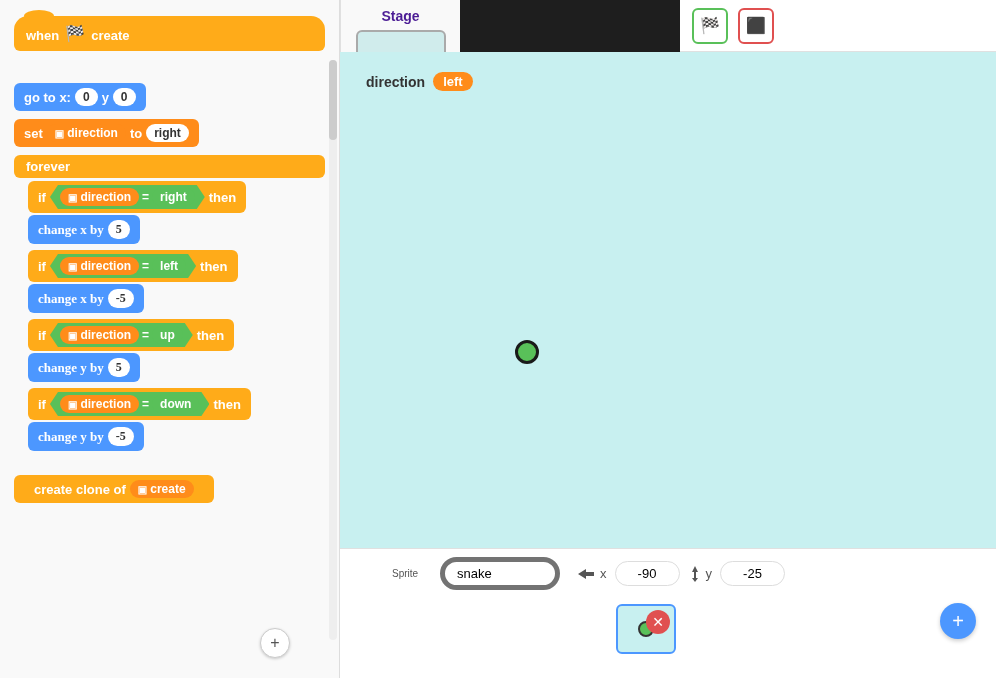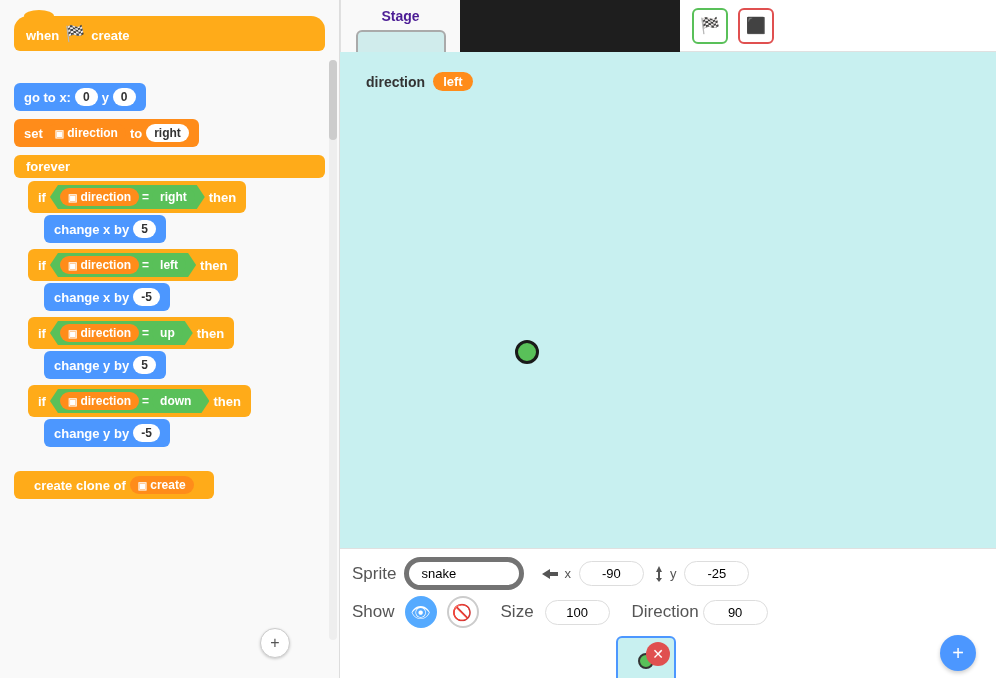--- a/index.html
+++ b/index.html
@@ -58,23 +58,24 @@
     }
 
     .sprite-row {
       display: flex;
       align-items: center;
       gap: 8px;
       margin-bottom: 6px;
     }
 
     .sprite-label {
-      font-size: 17px;
+      font-size: 10px;
       color: #555;
       min-width: 40px;
+      margin-left: 40px;
     }
 
     .sprite-name-input {
       border: 5px solid #737373;
       border-radius: 20px;
       padding: 4px 12px;
       font-size: 13px;
       width: 120px;
       outline: none;
     }
@@ -190,21 +191,21 @@
 
     .pill-white {
       background: white;
       border-radius: 20px;
       padding: 2px 8px;
       font-size: 12px;
       color: #333;
     }
 
     .block-indent {
-      margin-left: 16px;
+      font-family: Liberation Serif, serif;
     }
 
     .if-block {
       background: #ffab19;
       border-radius: 6px;
       padding: 4px 10px;
       display: inline-flex;
       align-items: center;
       gap: 4px;
       font-size: 13px;
@@ -620,39 +621,20 @@
 
       <div style="display:flex; align-items:center; gap:4px;">
         <svg width="14" height="20">
           <path d="M7 2 L4 8 L6 8 L6 12 L8 12 L8 8 L10 8 Z M4 14 L7 18 L10 14 L8 14 L8 10 L6 10 L6 14 Z" fill="#555"></path>
         </svg>
         <span class="coord-label">y</span>
       </div>
       <input class="coord-input" type="text" value="-25" style="">
     </div>
 
-    <div class="show-row">
-      <span class="sprite-label">Show</span>
-      <div class="icon-btn active">
-        <span>👁</span>
-      </div>
-      <div class="icon-btn">
-        <span>🚫</span>
-      </div>
-
-      <div style="margin-left:12px;" class="size-group">
-        <span class="sprite-label">Size</span>
-        <input class="coord-input" type="text" value="100" style="">
-      </div>
-
-      <div style="margin-left:12px;" class="size-group">
-        <span class="sprite-label">Direction</span>
-        <input class="coord-input" type="text" value="90" style="">
-      </div>
-    </div>
 
     <div style="display:flex; align-items:center; gap:8px; margin-top:8px; position:relative;">
       <div class="sprite-bottom-thumb" style="border:2px solid #4c97ff;">
         <div style="width:16px;height:16px;background:#59c059;border-radius:50%;border:2px solid #333;"></div>
         <div class="delete-sprite-btn">✕</div>
       </div>
       <div class="add-sprite-btn" style="position:relative; width:36px; height:36px; background:#4c97ff; border-radius:50%; border:none; color:white; font-size:20px; display:flex; align-items:center; justify-content:center; cursor:pointer;">+</div>
     </div>
   </div>
 </div>

